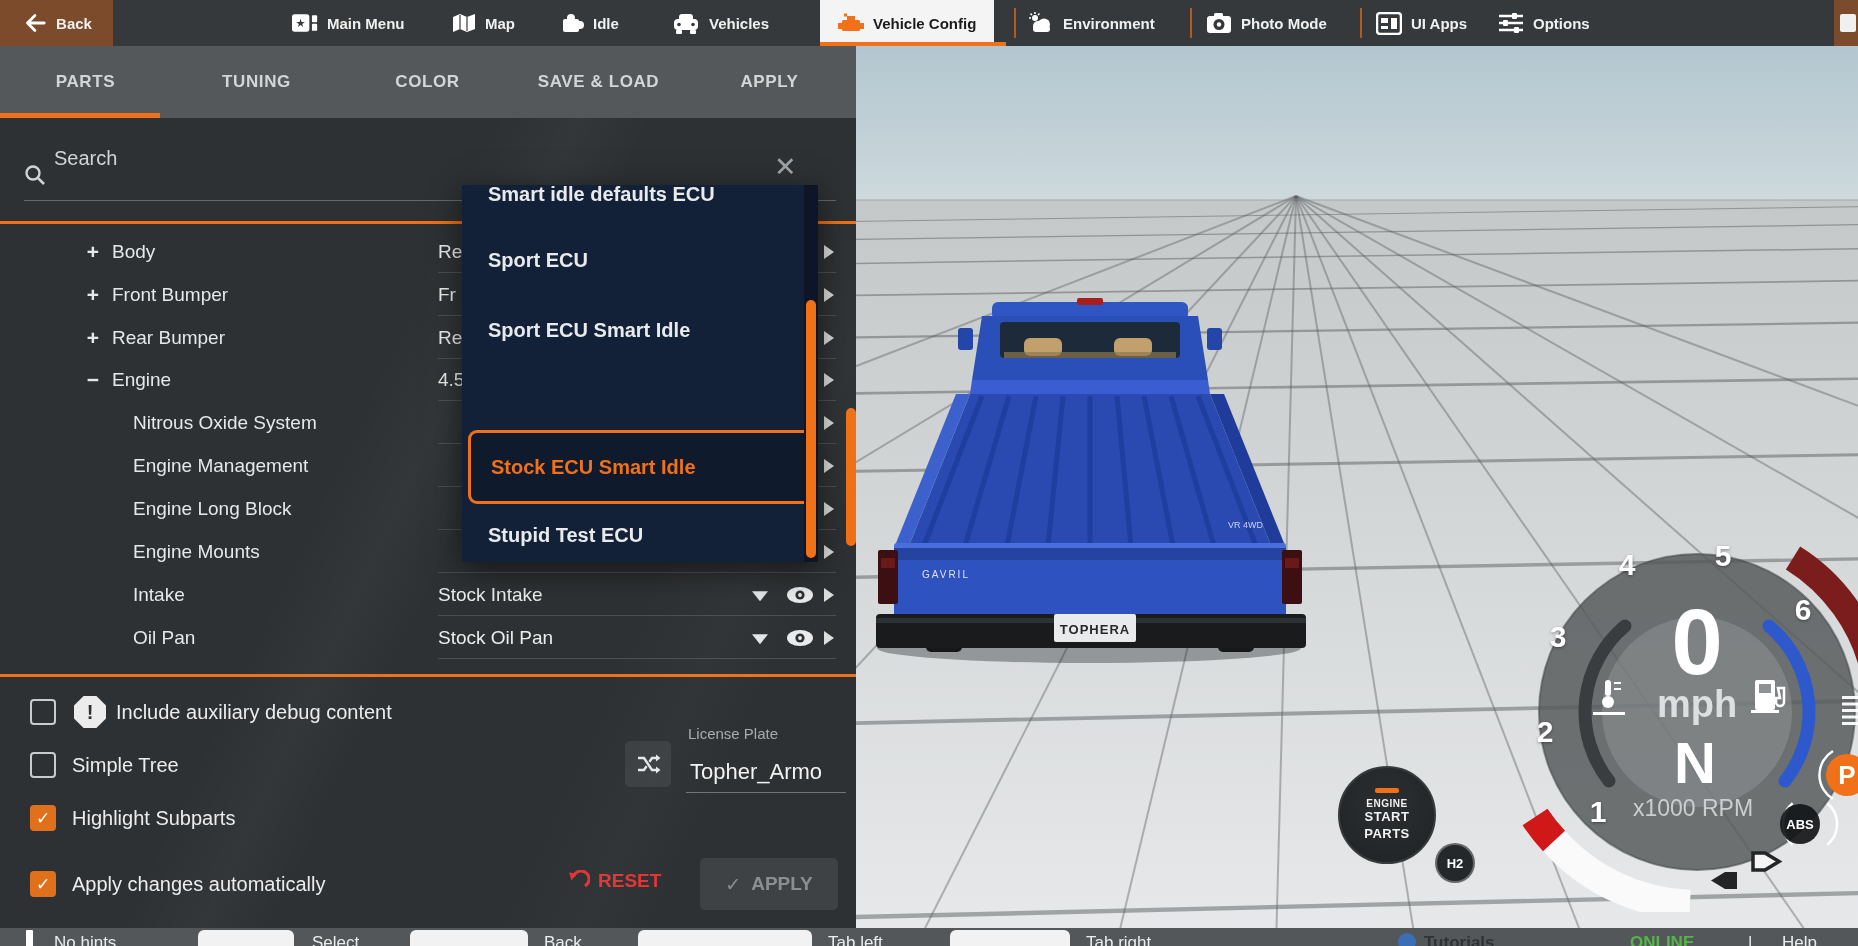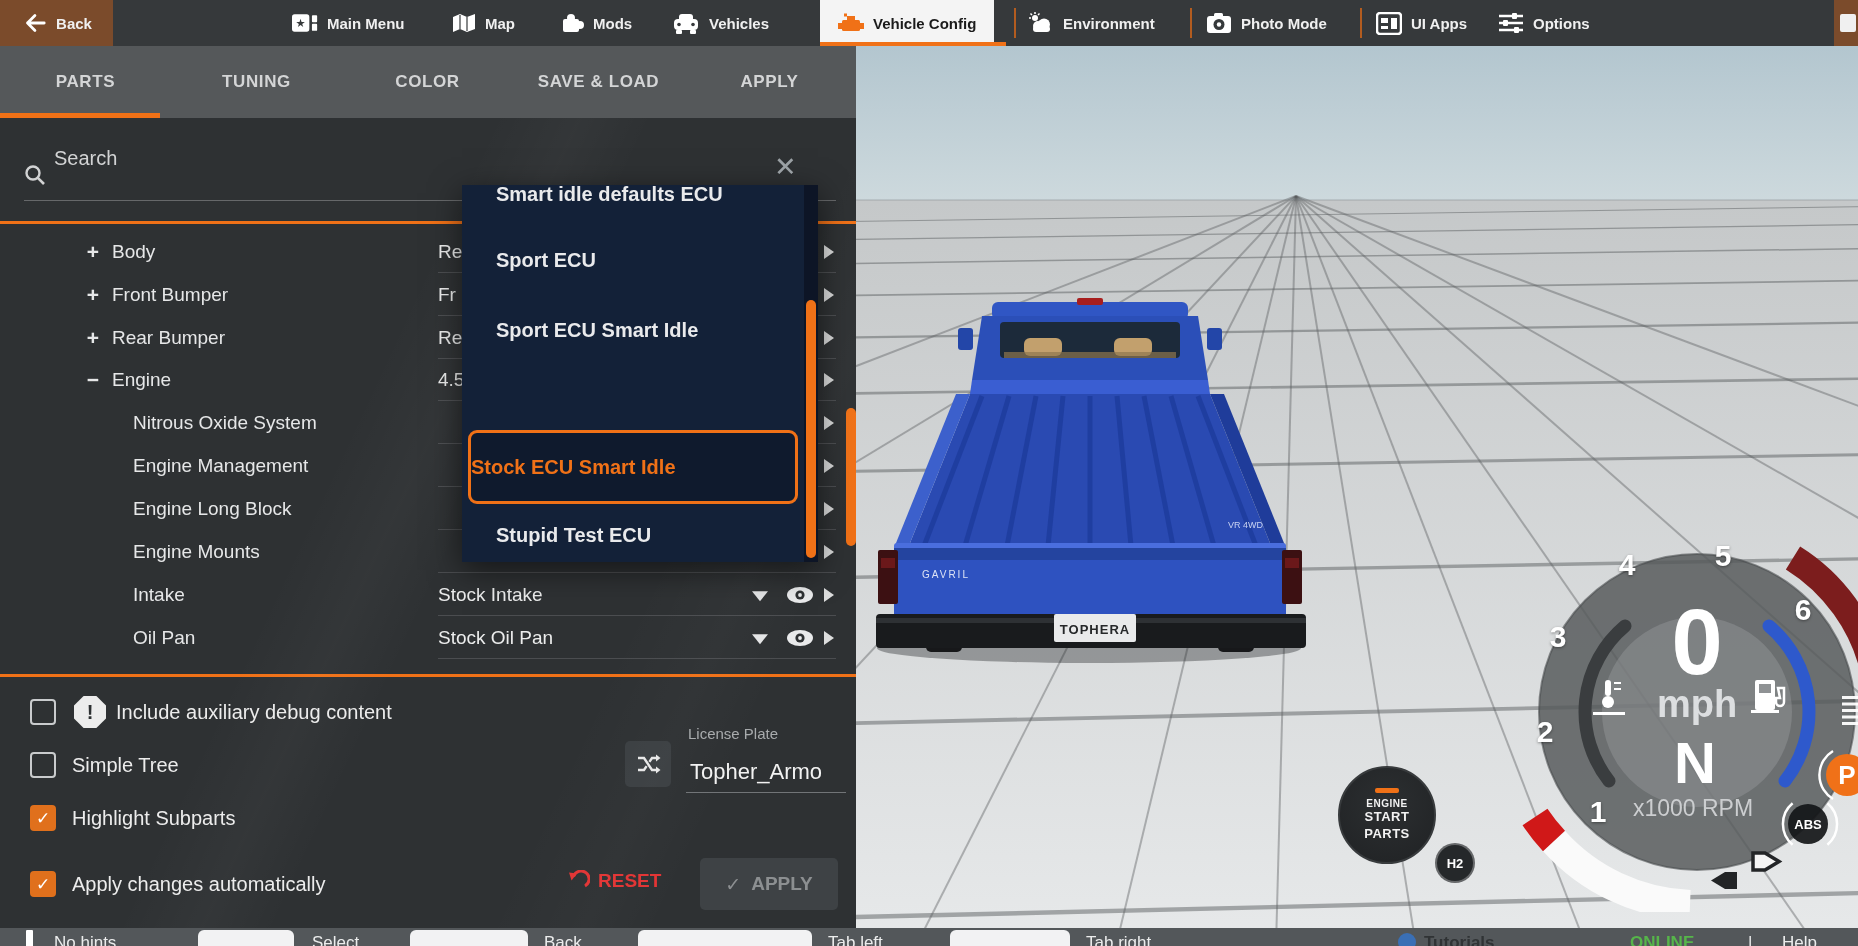--- a/index.html
+++ b/index.html
@@ -38,24 +38,24 @@
   .vsep{left:438px;width:398px;height:1px;background:rgba(130,133,135,.35);}
   .chev{left:824px;width:0;height:0;border-left:10px solid #dcdddd;
         border-top:7px solid transparent;border-bottom:7px solid transparent;transform:translateY(-50%);}
   .caret{left:752px;width:0;height:0;border-top:10px solid #e4e5e6;
         border-left:8px solid transparent;border-right:8px solid transparent;transform:translateY(-38%);}
   .eye{left:786px;transform:translateY(-50%);}
   #panel-scrollbar{left:846px;top:290px;width:10px;height:138px;background:#f07117;border-radius:5px;}
   
   #dropdown{left:462px;top:67px;width:356px;height:377px;background:#132138;z-index:30;
             box-shadow:0 8px 30px rgba(0,0,0,.55);overflow:hidden;}
-  .ddopt{left:8px;width:300px;height:30px;line-height:30px;padding-left:26px;color:#e9eaec;
+  .ddopt{left:0;width:300px;height:30px;line-height:30px;padding-left:26px;color:#e9eaec;
          font-size:20px;font-weight:bold;white-space:nowrap;}
   .dd-hl{left:6px;top:245px;width:324px;height:68px;border:3px solid #f07117;border-radius:9px;
-         background:rgba(8,14,26,.35);display:flex;align-items:center;
+         background:rgba(8,14,26,.35);display:flex;align-items:center;padding-left:20px;
          color:#f07117;font-size:20px;font-weight:bold;}
   #dd-scroll-track{left:804px;top:67px;width:14px;height:377px;background:#0d1526;z-index:31;}
   #dd-scroll-thumb{left:806px;top:182px;width:10px;height:258px;background:#f07117;border-radius:5px;z-index:32;}
   #dd-close{left:774px;top:36px;color:#9aa0a4;font-size:27px;z-index:33;line-height:1;}
   
   .cb-box{left:30px;width:22px;height:22px;border:2px solid #c9cbcd;border-radius:4px;transform:translateY(-50%);}
   .cb-checked{background:#e0701c;border-color:#e0701c;color:#fff;font-size:17px;font-weight:bold;
               display:flex;align-items:center;justify-content:center;}
   .cb-label{color:#ececec;font-size:20px;transform:translateY(-50%);white-space:nowrap;}
   .octagon{left:74px;width:32px;height:32px;background:#ececec;transform:translateY(-50%);
@@ -89,21 +89,21 @@
   
   #gauge{left:641px;top:466px;width:400px;height:400px;z-index:7;}
   .rpm-num{color:#fff;font-size:30px;font-weight:bold;transform:translate(-50%,-50%);
      text-shadow:0 1px 3px rgba(0,0,0,.4);}
   #speed-val{left:200px;top:130px;color:#fff;font-size:92px;font-weight:bold;transform:translate(-50%,-50%);}
   #speed-unit{left:200px;top:192px;color:#dcdee0;font-size:38px;font-weight:bold;transform:translate(-50%,-50%);}
   #gear-val{left:198px;top:250px;color:#fff;font-size:58px;font-weight:bold;transform:translate(-50%,-50%);}
   #rpm-scale{left:196px;top:296px;color:#ccced0;font-size:23px;transform:translate(-50%,-50%);}
   #park-badge{left:329px;top:242px;width:42px;height:42px;border-radius:50%;background:#f07118;
      display:flex;align-items:center;justify-content:center;color:#fff;font-size:26px;font-weight:bold;}
-  #abs-badge{left:291px;top:292px;width:40px;height:40px;border-radius:50%;background:rgba(20,22,24,.92);
+  #abs-badge{left:283px;top:292px;width:40px;height:40px;border-radius:50%;background:rgba(20,22,24,.92);
      display:flex;align-items:center;justify-content:center;color:#fff;font-size:13px;font-weight:bold;}
   
   #hintbar{left:0;top:928px;width:1858px;height:18px;background:#53575a;z-index:50;overflow:visible;}
   .keycap{top:2px;height:26px;background:#f2f2f3;border-radius:6px;}
   .hint-label{top:2px;color:#eceded;font-size:17px;line-height:26px;white-space:nowrap;}
   #hint-cursor{left:26px;top:2px;width:7px;height:22px;background:#fff;border-radius:1px;}
   #hint-circle{left:1398px;top:5px;width:18px;height:18px;border-radius:50%;background:#3a6fb5;}
   .hint-dark{color:#303335;font-weight:bold;}
   .hint-green{color:#56b54a;font-weight:bold;}
 </style>
@@ -274,21 +274,21 @@
       <line x1="15" y1="5" x2="15" y2="19" stroke="#36393b" stroke-width="1.2"></line>
     </svg>
     <span>Map</span>
   </div>
   <div class="abs mb-item" style="left:560px">
     <svg width="24" height="24" viewBox="0 0 24 24">
       <rect x="3" y="8" width="16" height="13" rx="2" fill="#fff"></rect>
       <circle cx="11" cy="7" r="4" fill="#fff"></circle>
       <circle cx="20" cy="14" r="4" fill="#fff"></circle>
     </svg>
-    <span>Mods</span>
+    <span>Idle</span>
   </div>
   <div class="abs mb-item" style="left:672px">
     <svg width="28" height="24" viewBox="0 0 28 24">
       <rect x="7" y="3" width="14" height="8" rx="3" fill="#fff"></rect>
       <rect x="2" y="8" width="24" height="11" rx="4" fill="#fff"></rect>
       <rect x="4" y="19" width="6" height="4" rx="1" fill="#fff"></rect>
       <rect x="18" y="19" width="6" height="4" rx="1" fill="#fff"></rect>
       <circle cx="7" cy="13.5" r="1.8" fill="#36393b"></circle>
       <circle cx="21" cy="13.5" r="1.8" fill="#36393b"></circle>
     </svg>

